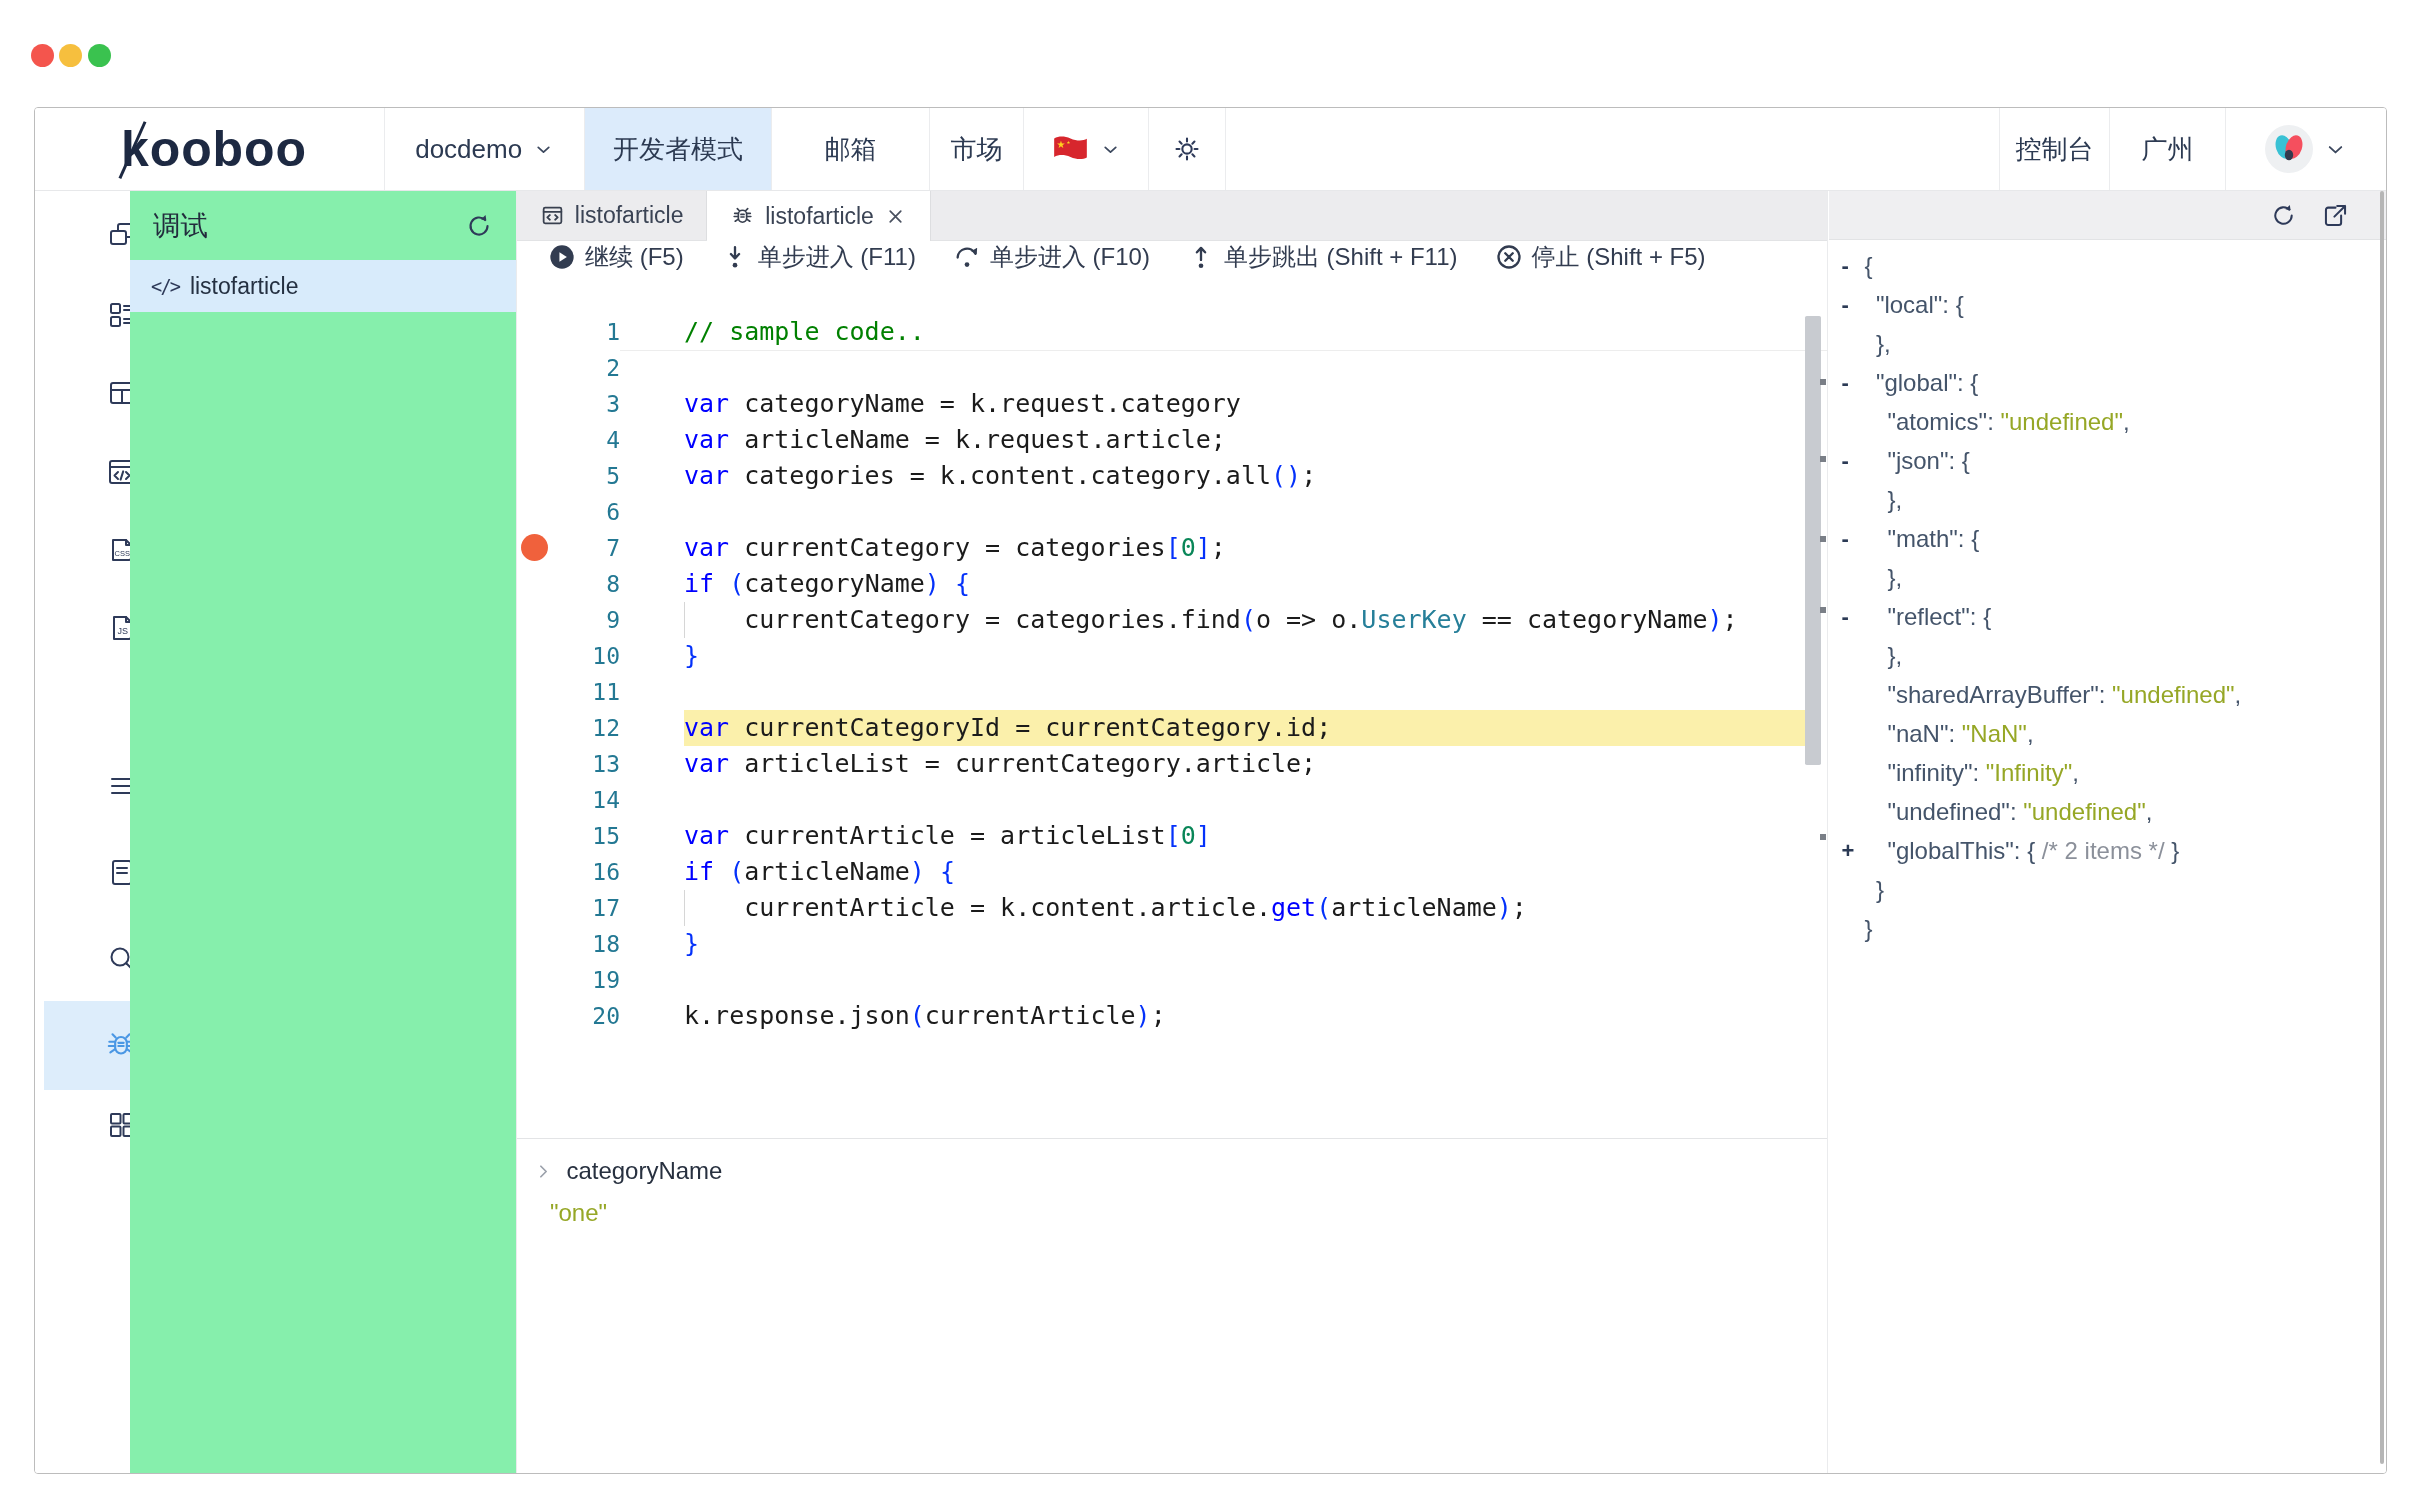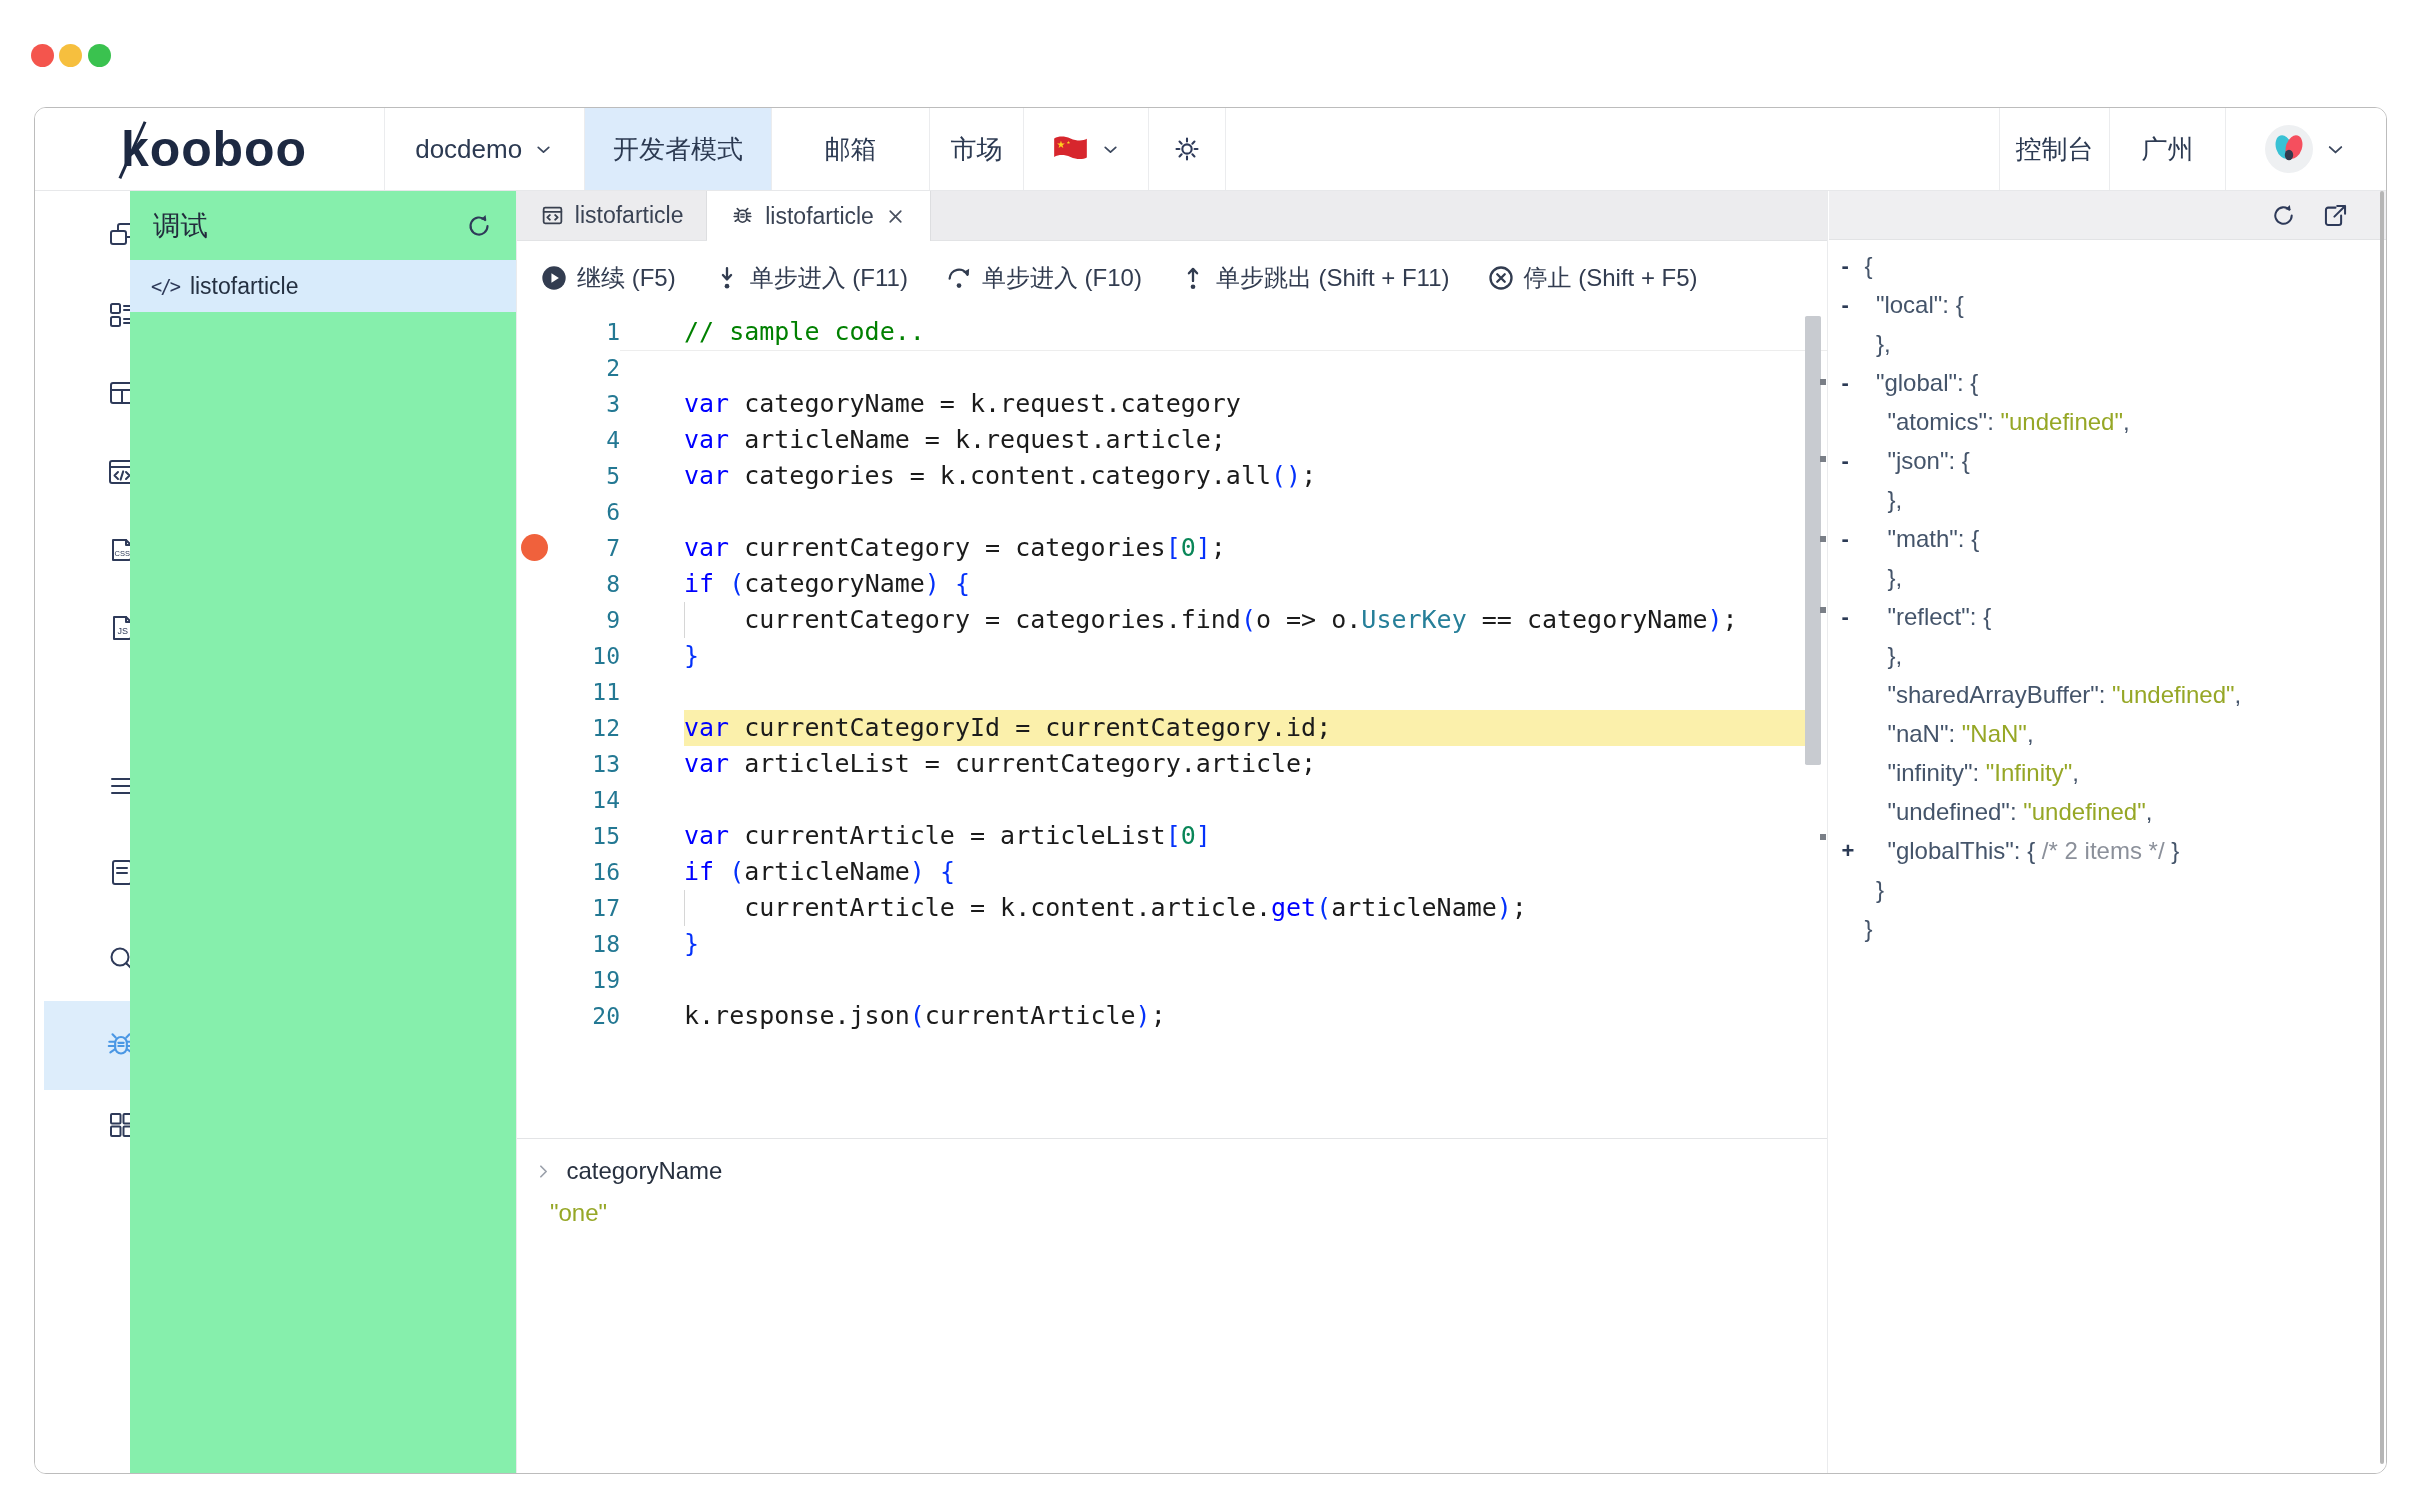--- a/index.html
+++ b/index.html
@@ -2,21 +2,21 @@
 <html style="font-size:14px"><head>
 <meta charset="utf-8">
 <style>
   html,body{margin:0;padding:0}
   body{width:2426px;height:1508px;background:#fff;font-family:"Liberation Sans",sans-serif;position:relative;overflow:hidden;color:#2c3a52}
   svg{display:block}
   
   .tl{position:absolute;top:44px;left:31px;display:flex;gap:5.3px}
   .tl span{width:23px;height:23px;border-radius:50%}
   
-  .window{position:absolute;left:34px;top:107px;width:2353px;height:1367px;background:#fff;border:1.8px solid #bcbcbc;border-radius:12px;overflow:hidden;box-sizing:border-box}
+  .window{position:absolute;left:34px;top:107px;width:2353px;height:1367px;background:#fff;border:1.8px solid #bcbcbc;border-radius:4px;overflow:hidden;box-sizing:border-box}
   
   .navbar{position:absolute;left:0;top:0;right:0;height:82px;border-bottom:0.9px solid #e7e8ea;display:flex;align-items:stretch;background:#fff}
   .logo-box{width:340px;display:flex;align-items:center;justify-content:center;position:relative;padding-left:9px}
   .logo-text{font-size:50px;font-weight:600;letter-spacing:0.9px;color:#1d2942}
   .logo-slash{position:absolute;left:96px;top:10.7px;width:2.7px;height:62px;background:#1d2942;transform:rotate(24deg)}
   .nav-item{display:flex;align-items:center;justify-content:center;gap:10.7px;font-size:26px;color:#2c3a52;border-left:0.9px solid #ebecee;cursor:default}
   .nav-item.active{background:#dcebfb}
   .w-site{width:199px}.w-dev{width:186px}.w-mail{width:157px}.w-market{width:93px}.w-flag{width:124px}.w-sun{width:76px}
   .w-console{width:109px}.w-region{width:115px}.w-avatar{width:160px}
   .nav-spacer{flex:1;border-left:0.9px solid #ebecee}
@@ -33,21 +33,21 @@
   .icon-btn{color:#2e3a59;cursor:pointer}
   .dp-section{height:44px;background:#f4f5f7;border-top:0.9px solid #e8e9eb;border-bottom:0.9px solid #e8e9eb;display:flex;align-items:center;justify-content:space-between;padding:0 23px;font-size:24px;color:#2c3a52;box-sizing:border-box}
   .dp-item{height:52px;background:#d8ebfb;display:flex;align-items:center;gap:10.7px;padding:0 21px;font-size:23px;color:#243041}
   .dp-item .glyph{font-family:"DejaVu Sans Mono",monospace;font-size:18.6px;color:#2e3a59;letter-spacing:-1.8px}
   
   .editor-col{position:absolute;left:482px;top:83px;width:1311px;bottom:0;border-right:0.9px solid #eaebed;background:#fff;box-sizing:border-box}
   .tabstrip{position:absolute;top:0;left:0;right:0;height:49px;background:#ececee;border-bottom:0.9px solid #e2e3e5;display:flex}
   .tab{display:flex;align-items:center;gap:9.8px;padding:0 23px;font-size:23px;color:#3a4354;border-right:0.9px solid #dddee0;background:#ececee;position:relative}
   .tab.active{background:#fff;height:50px;z-index:2}
   .tab .ticon{color:#39404f}
-  .toolbar{position:absolute;top:50px;left:0;right:0;height:74px;display:flex;align-items:center;padding-left:23px;gap:37px;background:#fff}
+  .toolbar{position:absolute;top:50px;left:8px;right:0;height:74px;display:flex;align-items:flex-start;padding-left:23px;gap:37px;background:#fff}
   .tb-item{display:flex;align-items:center;gap:9px;font-size:24px;color:#323c50;cursor:pointer}
   .tb-ic svg{width:28px;height:28px}
   
   .code-area{position:absolute;top:123px;left:0;right:0;height:827px;font-family:"DejaVu Sans Mono",monospace;overflow:hidden}
   .sticky-border{position:absolute;left:103px;right:0;top:36px;height:0.9px;background:#ededed}
   .code-line{display:flex;height:36px;line-height:36px;font-size:25px}
   .bpcol{width:36px;position:relative;flex:none}
   .bp{position:absolute;left:3.6px;top:4.4px;width:27px;height:27px;border-radius:50%;background:#f0613c}
   .lnum{width:67px;flex:none;text-align:right;color:#237893;font-size:23px}
   .codewrap{flex:1;margin-left:64px;margin-right:21px;white-space:pre;position:relative;color:#1b1b1b}

